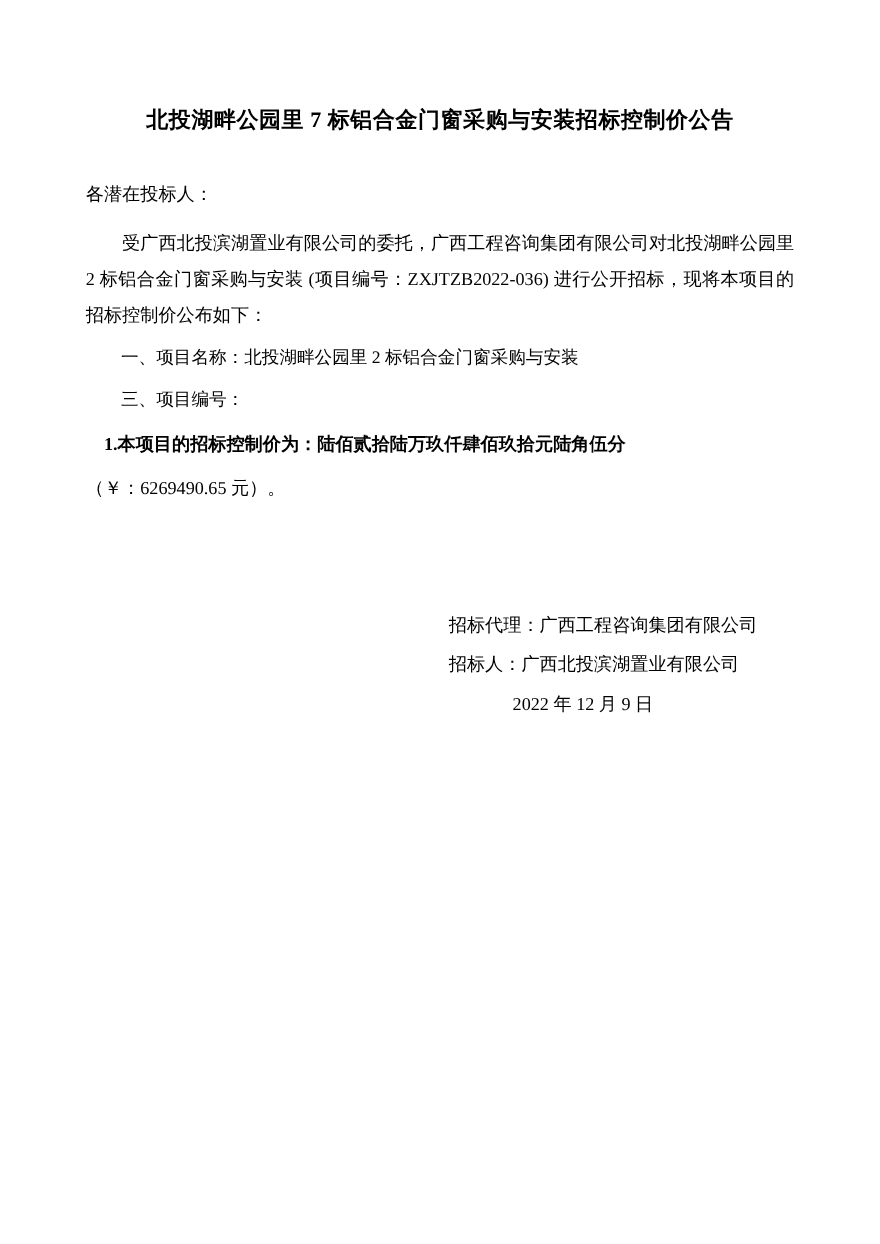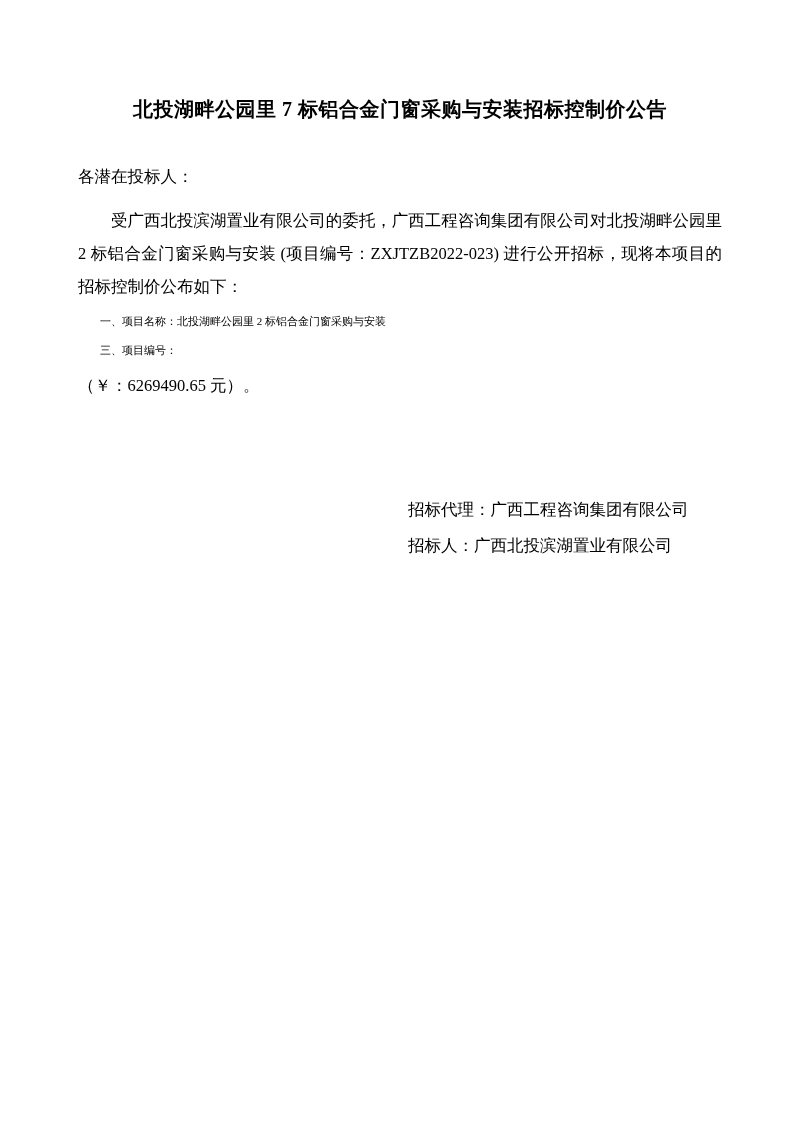--- a/index.html
+++ b/index.html
@@ -37,21 +37,21 @@
   }
   .body-para {
     margin-top: 14px;
     font-size: 16.5px;
     line-height: 2.0;
     text-align: justify;
     text-indent: 2em;
   }
   .list-item {
     margin-top: 8px;
-    font-size: 11px;
+    font-size: 16px;
     line-height: 1.9;
     text-indent: 2em;
   }
   .list-item-bold {
     margin-top: 8px;
     font-size: 16.5px;
     line-height: 1.9;
     text-indent: 1em;
     font-weight: bold;
   }
@@ -78,28 +78,30 @@
 </style>
 </head>
 <body>
 
 <div class="page">
 
   <div class="doc-title">北投湖畔公园里 7 标铝合金门窗采购与安装招标控制价公告</div>
 
   <div class="salutation">各潜在投标人：</div>
 
-  <div class="body-para">受广西北投滨湖置业有限公司的委托，广西工程咨询集团有限公司对北投湖畔公园里 2 标铝合金门窗采购与安装 (项目编号：ZXJTZB2022-023) 进行公开招标，现将本项目的招标控制价公布如下：</div>
+  <div class="body-para">受广西北投滨湖置业有限公司的委托，广西工程咨询集团有限公司对北投湖畔公园里 2 标铝合金门窗采购与安装 (项目编号：ZXJTZB2022-036) 进行公开招标，现将本项目的招标控制价公布如下：</div>
 
   <div class="list-item">一、项目名称：北投湖畔公园里 2 标铝合金门窗采购与安装</div>
 
 
   <div class="list-item">三、项目编号：</div>
 
+  <div class="list-item-bold">1.本项目的招标控制价为：陆佰贰拾陆万玖仟肆佰玖拾元陆角伍分</div>
 
   <div class="amount-line">（￥：6269490.65 元）。</div>
 
   <div class="sign-block">
     <div class="sign-line">招标代理：广西工程咨询集团有限公司</div>
     <div class="sign-line">招标人：广西北投滨湖置业有限公司</div>
+    <div class="sign-date">2022 年 12 月  9 日</div>
   </div>
 
 </div>
 
 </body></html>

